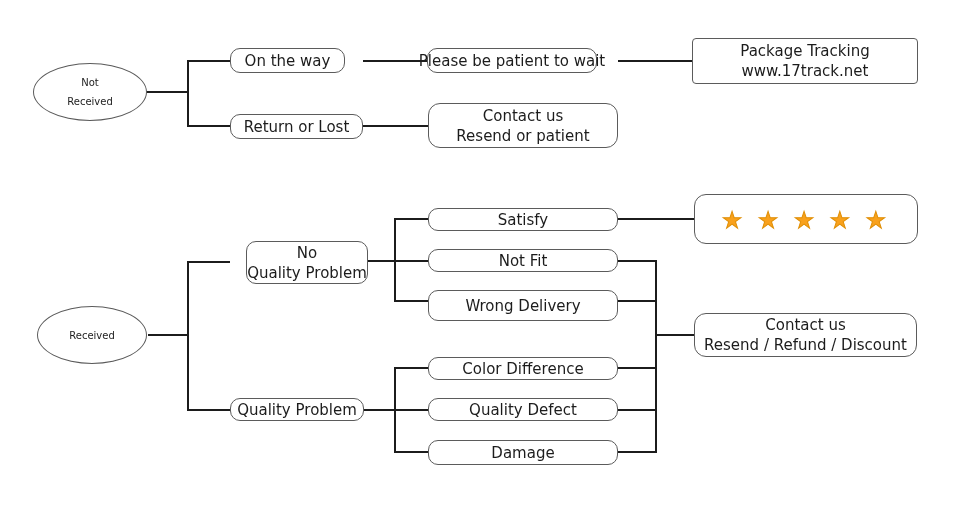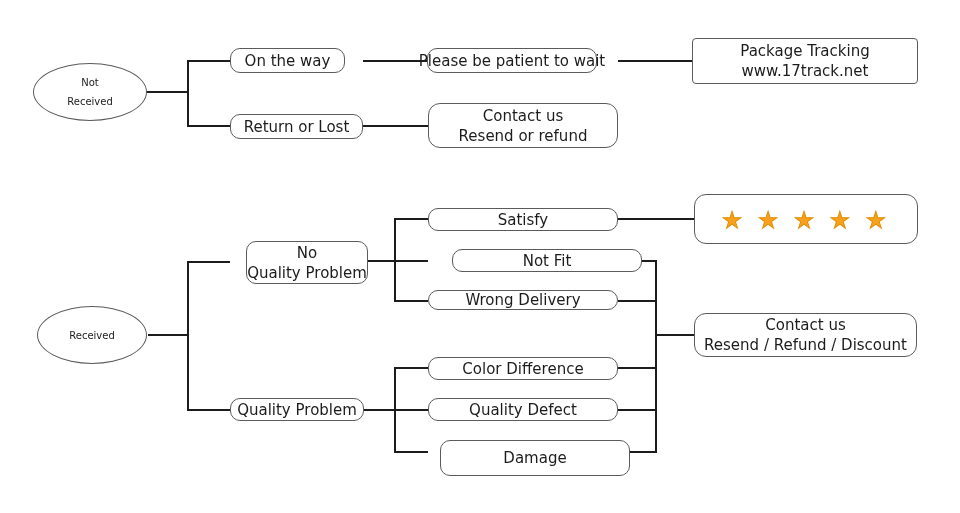--- a/index.html
+++ b/index.html
@@ -109,61 +109,61 @@
     <span>Package Tracking</span>
     <span>www.17track.net</span>
   </div>
 
   <div class="box" style="left:230px; top:114px; width:133px; height:25px;">
     <span>Return or Lost</span>
   </div>
 
   <div class="box" style="left:428px; top:103px; width:190px; height:45px; border-radius:12px;">
     <span>Contact us</span>
-    <span>Resend or refund</span>
+    <span>Resend or patient</span>
   </div>
 
   <div class="ellipse" style="left:37px; top:306px; width:110px; height:58px;">
     <span>Received</span>
   </div>
 
   <div class="box" style="left:230px; top:241px; width:122px; height:43px;margin-left:16px;">
     <span>No</span>
     <span>Quality Problem</span>
   </div>
 
   <div class="box" style="left:428px; top:208px; width:190px; height:23px;">
     <span>Satisfy</span>
   </div>
 
-  <div class="box" style="left:428px; top:249px; width:190px; height:23px;margin-left:24px;">
+  <div class="box" style="left:428px; top:249px; width:190px; height:23px;">
     <span>Not Fit</span>
   </div>
 
-  <div class="box" style="left:428px; top:290px; width:190px; height:20px;">
+  <div class="box" style="left:428px; top:290px; width:190px; height:31px;">
     <span>Wrong Delivery</span>
   </div>
 
   <div class="box" style="left:694px; top:194px; width:224px; height:50px; border-radius:12px;">
     <span class="stars">★ ★ ★ ★ ★</span>
   </div>
 
   <div class="box" style="left:230px; top:398px; width:134px; height:23px;">
     <span>Quality Problem</span>
   </div>
 
   <div class="box" style="left:428px; top:357px; width:190px; height:23px;">
     <span>Color Difference</span>
   </div>
 
   <div class="box" style="left:428px; top:398px; width:190px; height:23px;">
     <span>Quality Defect</span>
   </div>
 
-  <div class="box" style="left:440px; top:440px; width:190px; height:36px;">
+  <div class="box" style="left:428px; top:440px; width:190px; height:25px;">
     <span>Damage</span>
   </div>
 
   <div class="box" style="left:694px; top:313px; width:223px; height:44px; border-radius:12px;">
     <span>Contact us</span>
     <span>Resend / Refund / Discount</span>
   </div>
 
 </div>
 

